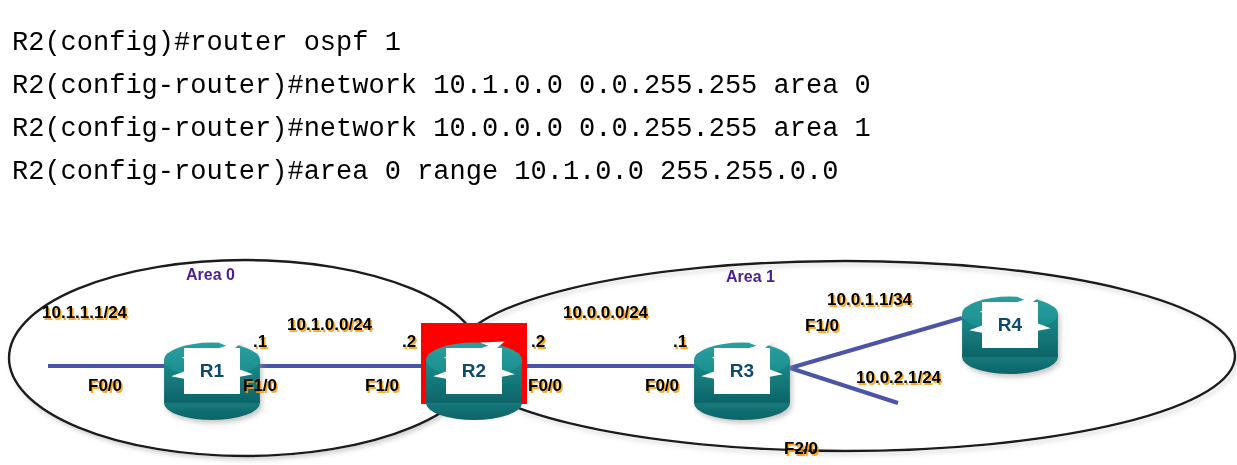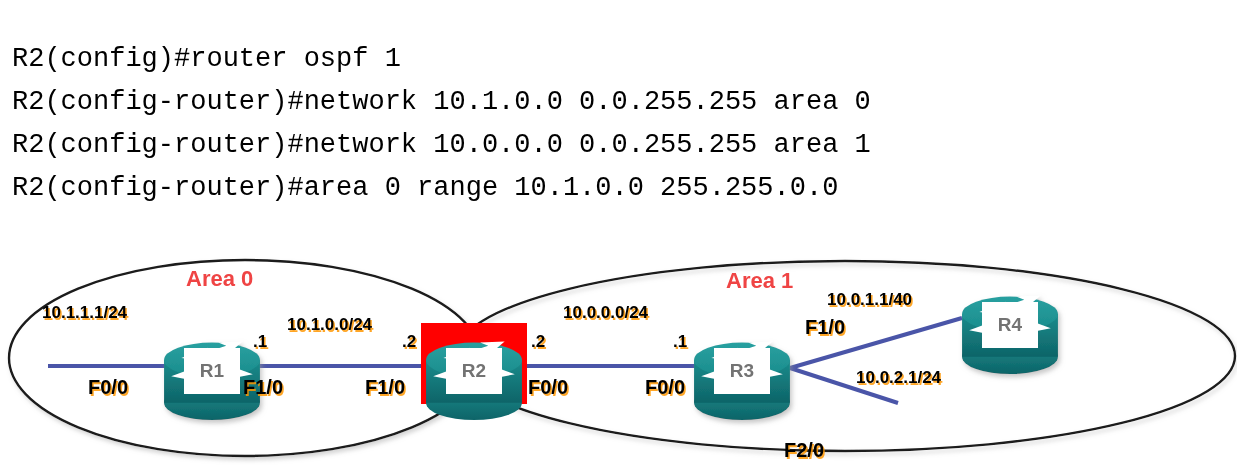--- a/index.html
+++ b/index.html
@@ -13,21 +13,21 @@
     height: 465px;
     background: #ffffff;
     overflow: hidden;
     font-family: "Liberation Sans", sans-serif;
   }
 
   
   #cli {
     position: absolute;
     left: 0;
-    top: 16px;
+    top: 0;
     width: 1084px;
     height: 248px;
     padding: 22px 0 0 12px;
     box-sizing: border-box;
   }
   .cli-line {
     font-family: "Liberation Mono", "DejaVu Sans Mono", monospace;
     font-size: 27px;
     line-height: 43px;
     color: #000000;
@@ -54,39 +54,39 @@
   
   .dlabel {
     position: absolute;
     font-family: "Liberation Sans", sans-serif;
     font-weight: bold;
     color: #000000;
     white-space: nowrap;
     text-shadow: 1.5px 1.5px 0px rgba(255,150,0,0.85);
   }
   .ip-label   { font-size: 17px; }
-  .if-label   { font-size: 20px; }
+  .if-label   { font-size: 17px; }
   .dot-label  { font-size: 17px; }
 
   .area-label {
     position: absolute;
     font-family: "Liberation Sans", sans-serif;
     font-weight: bold;
-    font-size: 22px;
-    color: #ef4444;
+    font-size: 16px;
+    color: #4c1d95;
     white-space: nowrap;
     text-shadow: none;
   }
 
   .router-name {
     position: absolute;
     font-family: "Liberation Sans", sans-serif;
     font-weight: bold;
     font-size: 19px;
-    color: #737373;
+    color: #0c4a6e;
     white-space: nowrap;
     text-align: center;
     text-shadow: none;
   }
 </style>
 </head>
 <body>
 
 <div id="page">
 
@@ -167,21 +167,21 @@
     <div class="router-name" style="left:446px; top:112px; width:56px;">R2</div>
     <div class="router-name" style="left:714px; top:112px; width:56px;">R3</div>
     <div class="router-name" style="left:982px; top:66px; width:56px;">R4</div>
 
     <div class="area-label" style="left:186px; top:18px;">Area 0</div>
     <div class="area-label" style="left:726px; top:20px;">Area 1</div>
 
     <div class="dlabel ip-label" style="left:42px; top:55px;">10.1.1.1/24</div>
     <div class="dlabel ip-label" style="left:287px; top:55px;margin-top:12px;">10.1.0.0/24</div>
     <div class="dlabel ip-label" style="left:563px; top:55px;">10.0.0.0/24</div>
-    <div class="dlabel ip-label" style="left:827px; top:42px;">10.0.1.1/40</div>
+    <div class="dlabel ip-label" style="left:827px; top:42px;">10.0.1.1/34</div>
     <div class="dlabel ip-label" style="left:856px; top:120px;">10.0.2.1/24</div>
 
     <div class="dlabel if-label" style="left:88px; top:128px;">F0/0</div>
     <div class="dlabel if-label" style="left:243px; top:128px;">F1/0</div>
     <div class="dlabel if-label" style="left:365px; top:128px;">F1/0</div>
     <div class="dlabel if-label" style="left:528px; top:128px;">F0/0</div>
     <div class="dlabel if-label" style="left:645px; top:128px;">F0/0</div>
     <div class="dlabel if-label" style="left:805px; top:68px;">F1/0</div>
     <div class="dlabel if-label" style="left:784px; top:150px;margin-top:41px;">F2/0</div>
 

